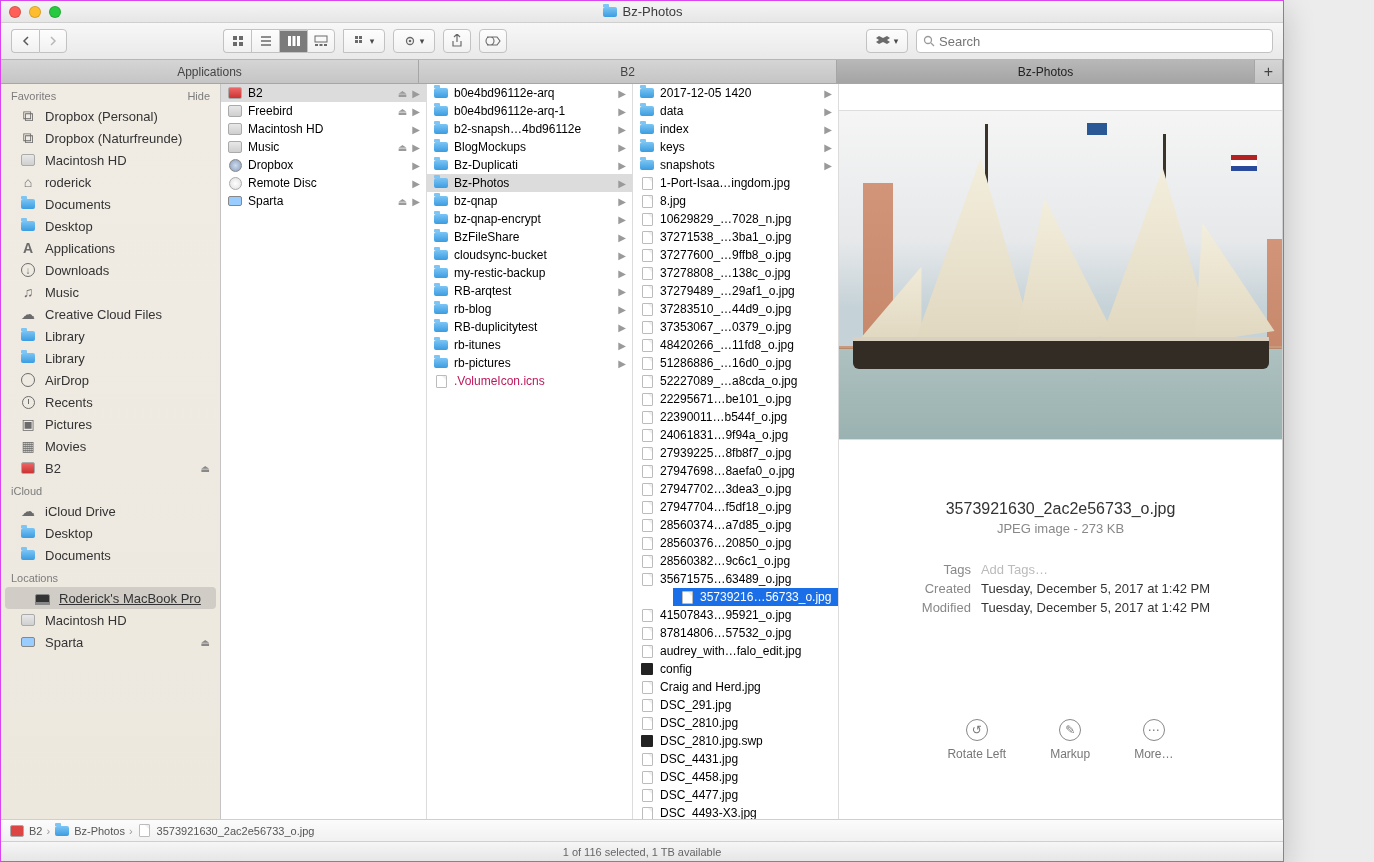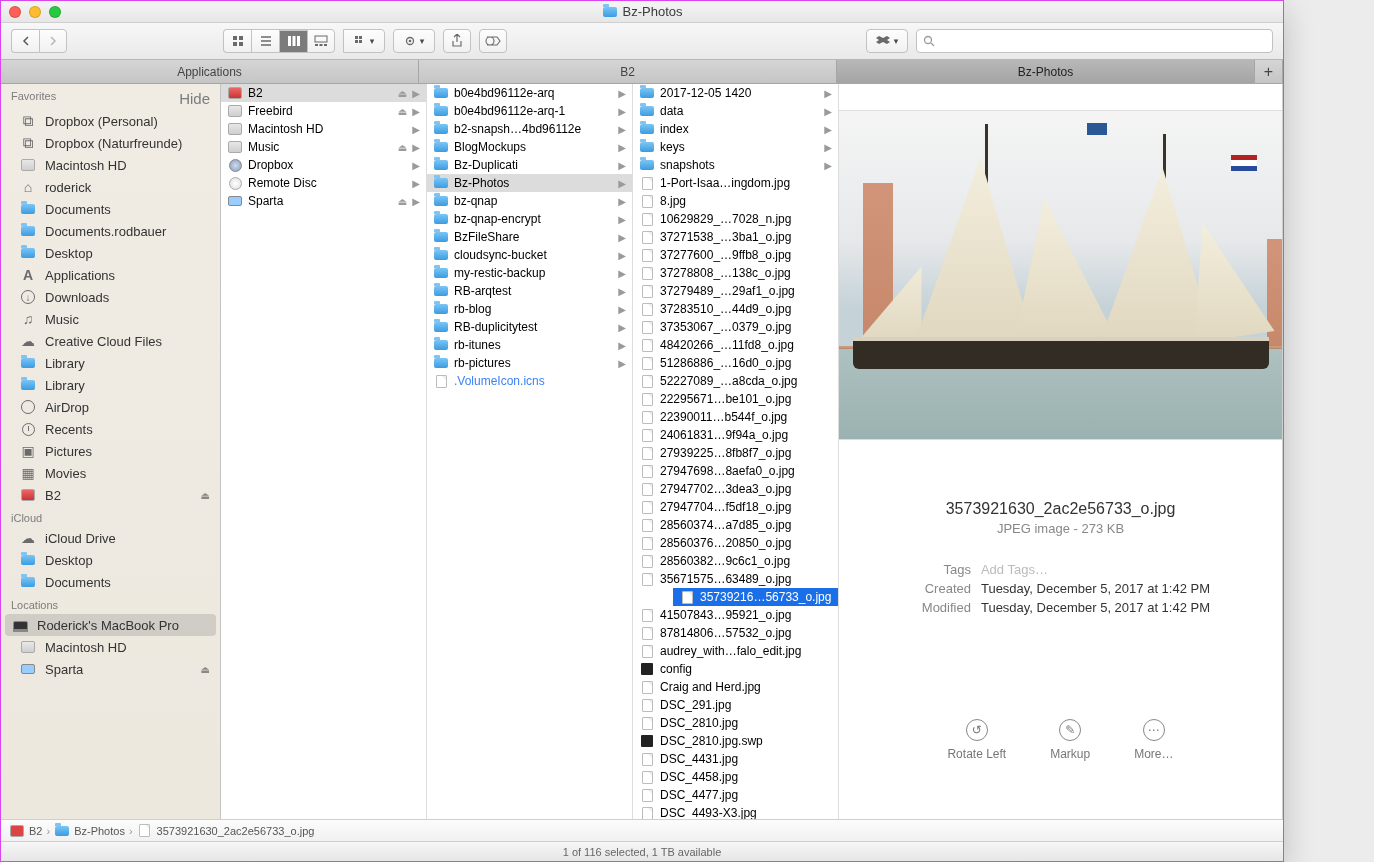--- a/index.html
+++ b/index.html
@@ -29,36 +29,36 @@
 .tab{flex:1;display:flex;align-items:center;justify-content:center;font-size:12px;color:#444;border-right:1px solid #a6a6a6;background:linear-gradient(#d5d5d5,#c5c5c5);}
 .tab.active{background:linear-gradient(#b8b8b8,#a4a4a4);color:#222;}
 .tab.add{flex:0 0 28px;font-size:16px;}
 
 
 .main{flex:1;display:flex;min-height:0;}
 
 
 .sidebar{width:220px;background:linear-gradient(#f0ece4,#ede8de);border-right:1px solid #c4c4c4;overflow-y:auto;font-size:13px;color:#333;}
 .sbhead{display:flex;justify-content:space-between;padding:6px 10px 3px;color:#7c7c7c;font-size:11px;gap:28px;}
-.sbhead .hide{font-size:15px;}
+.sbhead .hide{font-size:11px;}
 .sbitem{display:flex;align-items:center;gap:8px;padding:3px 10px 3px 18px;}
-.sbitem.selected{background:rgba(120,120,120,.25);border-radius:4px;margin:0 4px;padding-left:6px;}
+.sbitem.selected{background:rgba(120,120,120,.25);border-radius:4px;margin:0 4px;padding-left:28px;text-decoration:underline;}
 .sbicon{width:18px;height:16px;display:flex;align-items:center;justify-content:center;color:#6b6b6b;font-size:14px;}
 
 
 .columns{flex:1;display:flex;min-width:0;background:#fff;border-right:1px solid #cfcfcf;}
 .col{width:206px;border-right:1px solid #dcdcdc;overflow-y:auto;font-size:12px;position:relative;}
 .col::-webkit-scrollbar{width:15px;} .col::-webkit-scrollbar-thumb{background:#c4c4c4;border-radius:8px;border:3px solid #fff;}
 .row{display:flex;align-items:center;gap:5px;padding:2px 6px;white-space:nowrap;height:18px;}
 .row .nm{flex:1;overflow:hidden;text-overflow:ellipsis;}
 .row .arw{color:#9a9a9a;font-size:10px;}
 .row .ej{color:#9a9a9a;font-size:10px;}
 .row.sel{background:#dcdcdc;}
 .row.selblue{background:#1a6fe8;color:#fff;margin-left:40px;}
-.row.dim{color:#3b82f6;}
+.row.dim{color:#be185d;}
 .fico{width:16px;height:14px;display:inline-flex;align-items:center;justify-content:center;}
 .folder{width:14px;height:10px;background:linear-gradient(#7cc5f4,#3b9ce0);border-radius:2px;position:relative;}
 .folder::before{content:"";position:absolute;top:-3px;left:0;width:6px;height:3px;background:#7cc5f4;border-radius:1px 1px 0 0;}
 .doc{width:11px;height:13px;background:#fff;border:1px solid #bcbcbc;border-radius:1px;position:relative;}
 .doc::after{content:"";position:absolute;top:0;right:0;border-top:4px solid #eee;border-left:4px solid transparent;}
 .hd{width:14px;height:12px;background:linear-gradient(#e8e8e8,#cfcfcf);border:1px solid #aaa;border-radius:2px;}
 
 
 .preview{flex:1;background:#fff;overflow-y:auto;display:flex;flex-direction:column;align-items:center;padding:26px 20px 10px;}
 .pimg{width:474px;height:330px;border:1px solid #ddd;background:linear-gradient(#f5f5f5,#e6e8ea 40%,#c5d2d7 60%);position:relative;overflow:hidden;}
@@ -197,20 +197,21 @@
         <svg width="14" height="12">
           <path d="M3 1L0 3l3 2L0 7l3 2 4-2 4 2 3-2-3-2 3-2-3-2-4 2z" fill="#6a6a6a"></path>
         </svg>
         <span style="margin-left:4px;font-size:9px">▾</span>
       </div>
     <div class="search">
       <svg width="12" height="12">
           <circle cx="5" cy="5" r="3.5" fill="none" stroke="#9a9a9a" stroke-width="1.3"></circle>
           <path d="M8 8l3 3" stroke="#9a9a9a" stroke-width="1.3"></path>
         </svg>
+      <input placeholder="Search" style="">
     </div>
   </div>
 
   <div class="tabs">
     <div class="tab">
         <span>Applications</span>
       </div>
     <div class="tab">
         <span>B2</span>
       </div>
@@ -250,26 +251,20 @@
             <span class="sbicon">
               <span style="color:#6b6b6b">⌂</span>
             </span>
             <span>roderick</span>
           </div>
           <div class="sbitem">
             <span class="sbicon">
               <span class="folder"></span>
             </span>
             <span>Documents</span>
-          </div>
-          <div class="sbitem">
-            <span class="sbicon">
-              <span class="folder"></span>
-            </span>
-            <span>Documents.rodbauer</span>
           </div>
           <div class="sbitem">
             <span class="sbicon">
               <span class="folder"></span>
             </span>
             <span>Desktop</span>
           </div>
           <div class="sbitem">
             <span class="sbicon">
               <span style="color:#6b6b6b;font-weight:bold">A</span>

